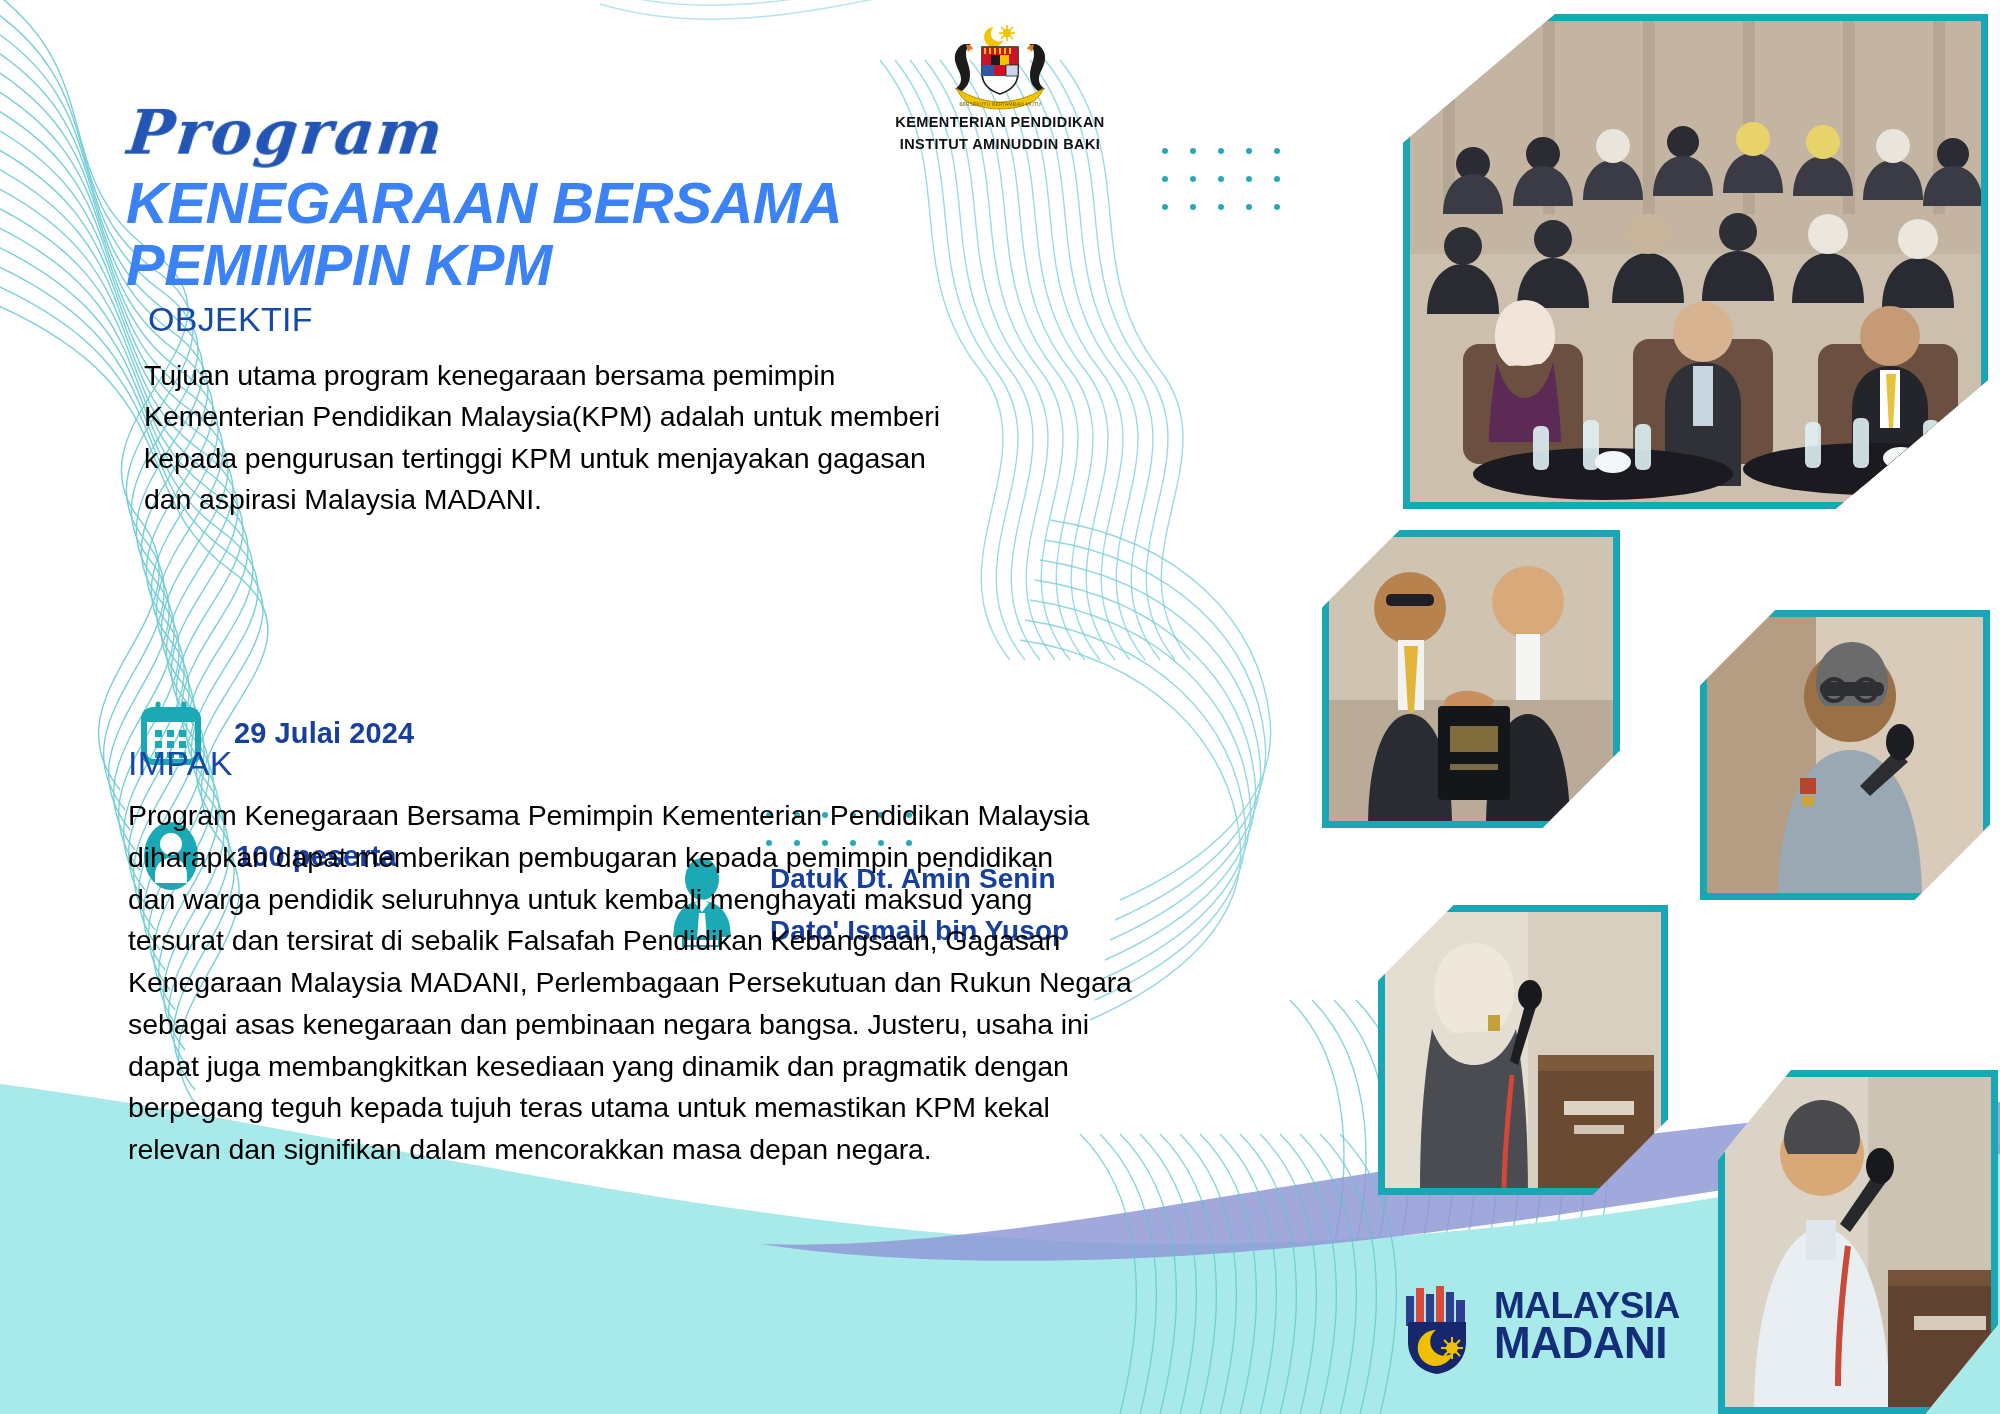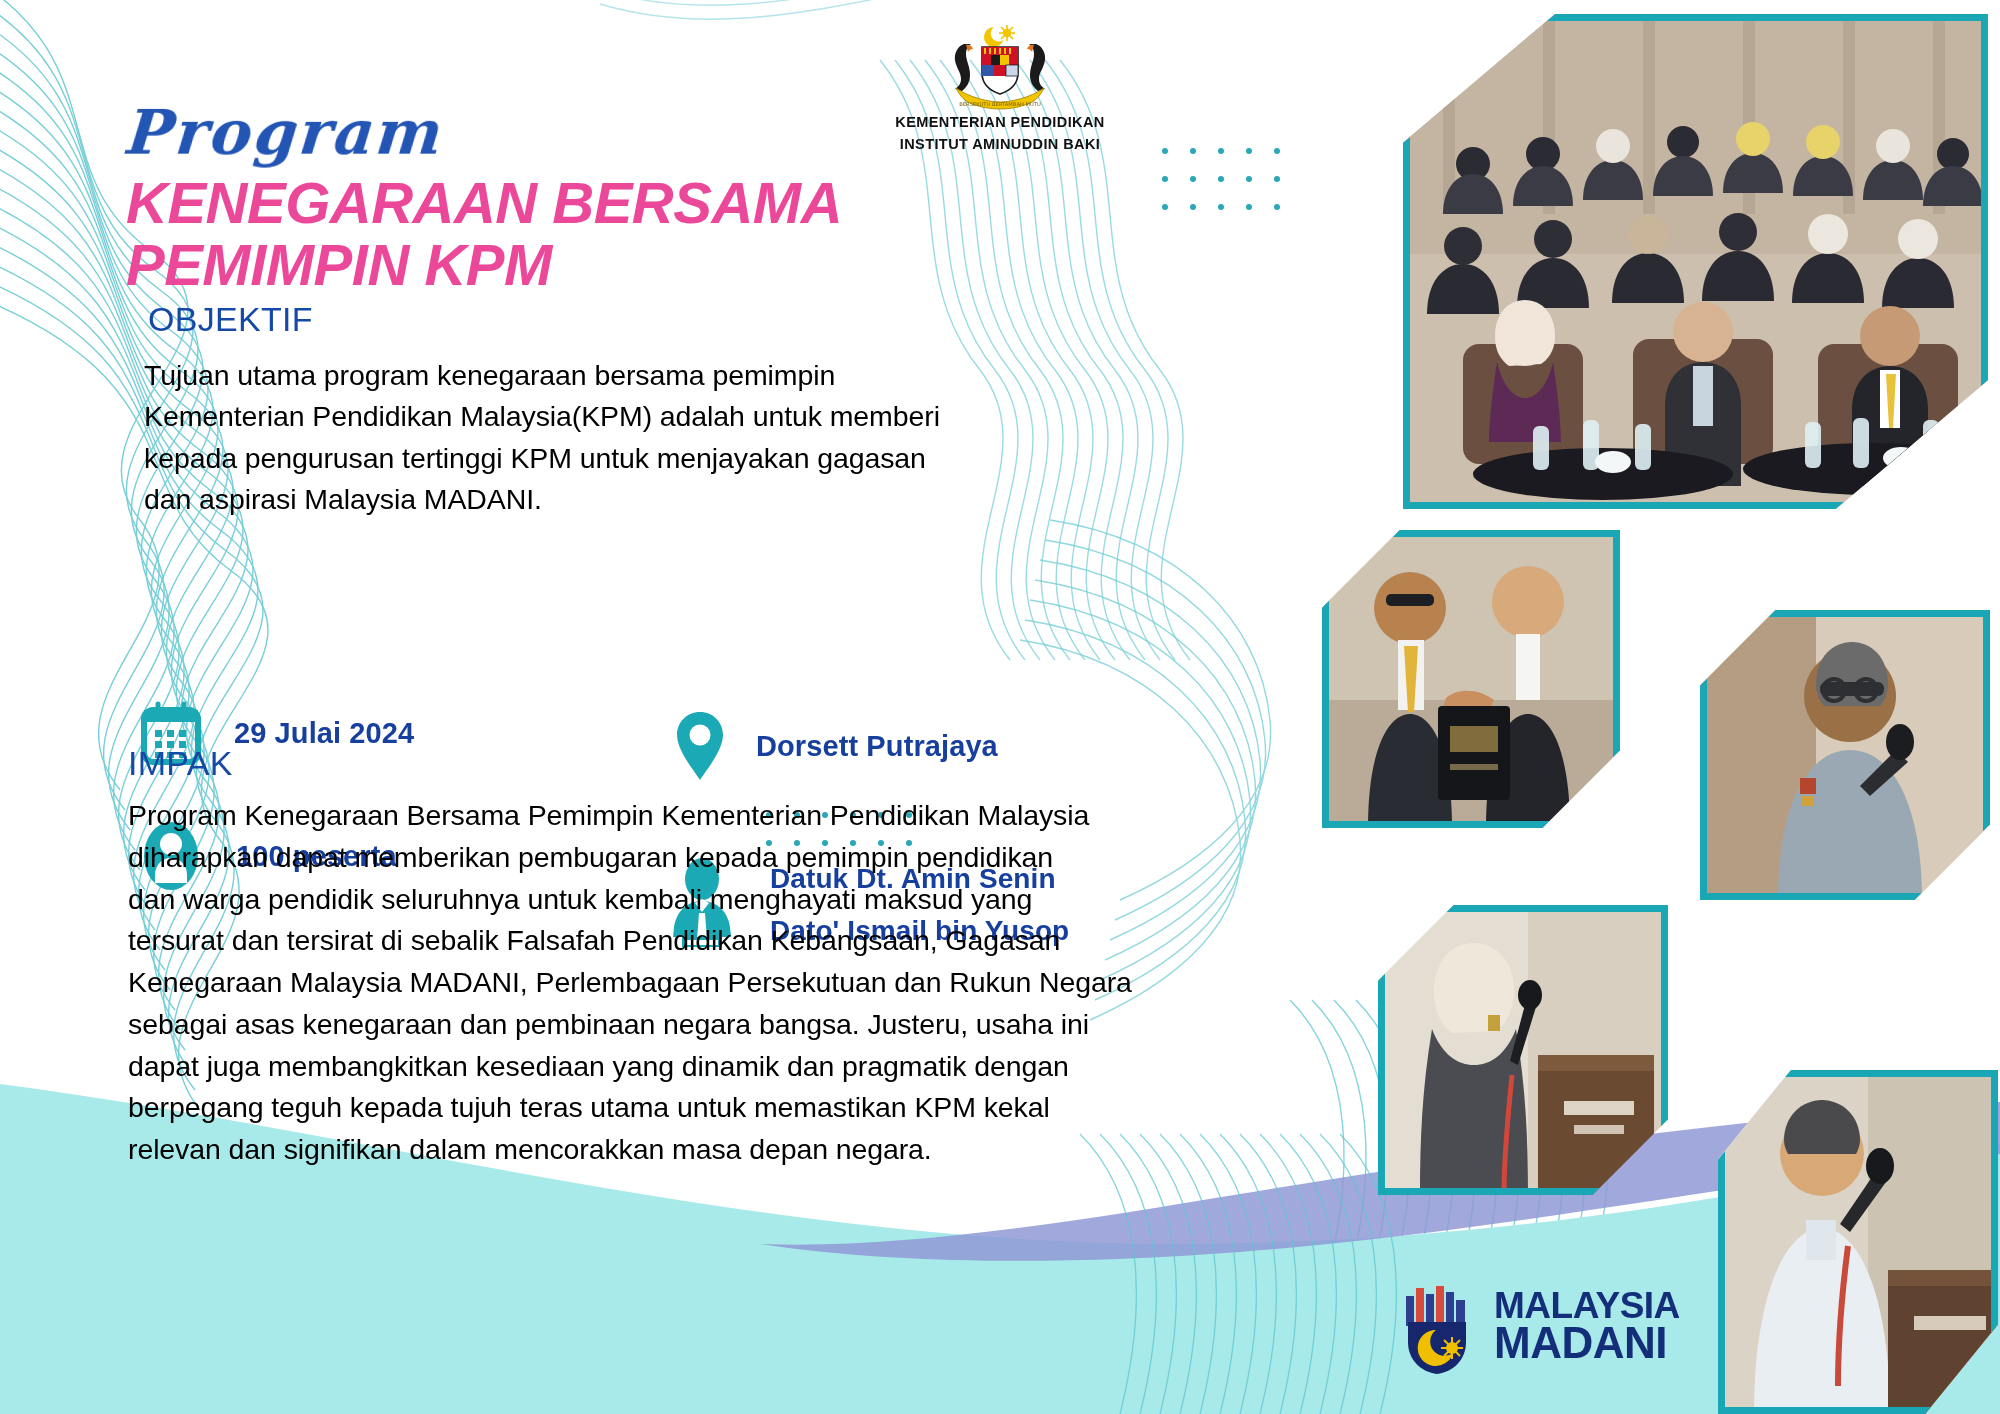--- a/index.html
+++ b/index.html
@@ -28,21 +28,21 @@
     position:absolute;left:128px;top:96px;
     font-family:"DejaVu Serif", serif;
     font-style:italic;font-weight:700;
     font-size:62px;color:#2255b4;
     letter-spacing:2px;
     transform:skewX(-6deg);
   }
   .main-title{
     position:absolute;left:126px;top:172px;width:1000px;
     font-size:58px;font-weight:700;font-style:italic;
-    color:#ec4899;line-height:1.07;letter-spacing:-.5px;
+    color:#3b82f6;line-height:1.07;letter-spacing:-.5px;
   }
   .main-title div{white-space:nowrap;}
 
   
   .sec-head{
     position:absolute;font-size:34px;font-weight:400;color:#1549a8;letter-spacing:.3px;
   }
   #objektif-head{left:148px;top:300px;}
   #impak-head{left:128px;top:744px;}
 
@@ -294,29 +294,20 @@
             <rect x="39" y="41" width="7" height="7"></rect>
           <rect x="15" y="52" width="7" height="6"></rect>
             <rect x="27" y="52" width="7" height="6"></rect>
             <rect x="39" y="52" width="7" height="6"></rect>
         </g>
       </svg>
     </span>
     <span class="txt">29 Julai  2024</span>
   </div>
 
-  <div class="info" id="info-venue">
-    <span class="ic">
-      <svg width="56" height="72" viewBox="0 0 56 72">
-        <path d="M28 2C15 2 5 12 5 25c0 16 19 38 23 45 4-7 23-29 23-45C51 12 41 2 28 2z" fill="#1aa9b5"></path>
-        <circle cx="28" cy="25" r="10.5" fill="#ffffff"></circle>
-      </svg>
-    </span>
-    <span class="txt">Dorsett Putrajaya</span>
-  </div>
 
   <div class="info" id="info-participants">
     <span class="ic">
       <svg width="58" height="72" viewBox="0 0 58 72">
         <ellipse cx="29" cy="36" rx="27" ry="34" fill="#1aa9b5"></ellipse>
         <circle cx="29" cy="24" r="11" fill="#ffffff"></circle>
         <path d="M29 38c-10 0-16 8-16 17v8h32v-8c0-9-6-17-16-17z" fill="#ffffff"></path>
       </svg>
     </span>
     <span class="txt">100 peserta</span>

